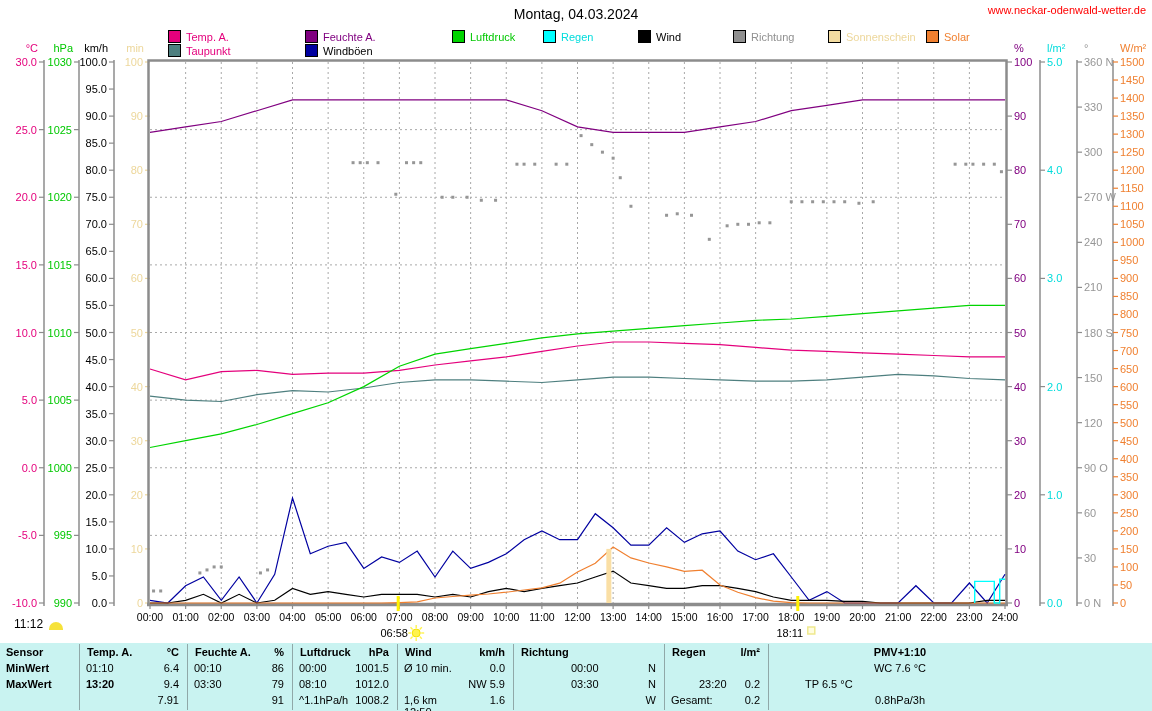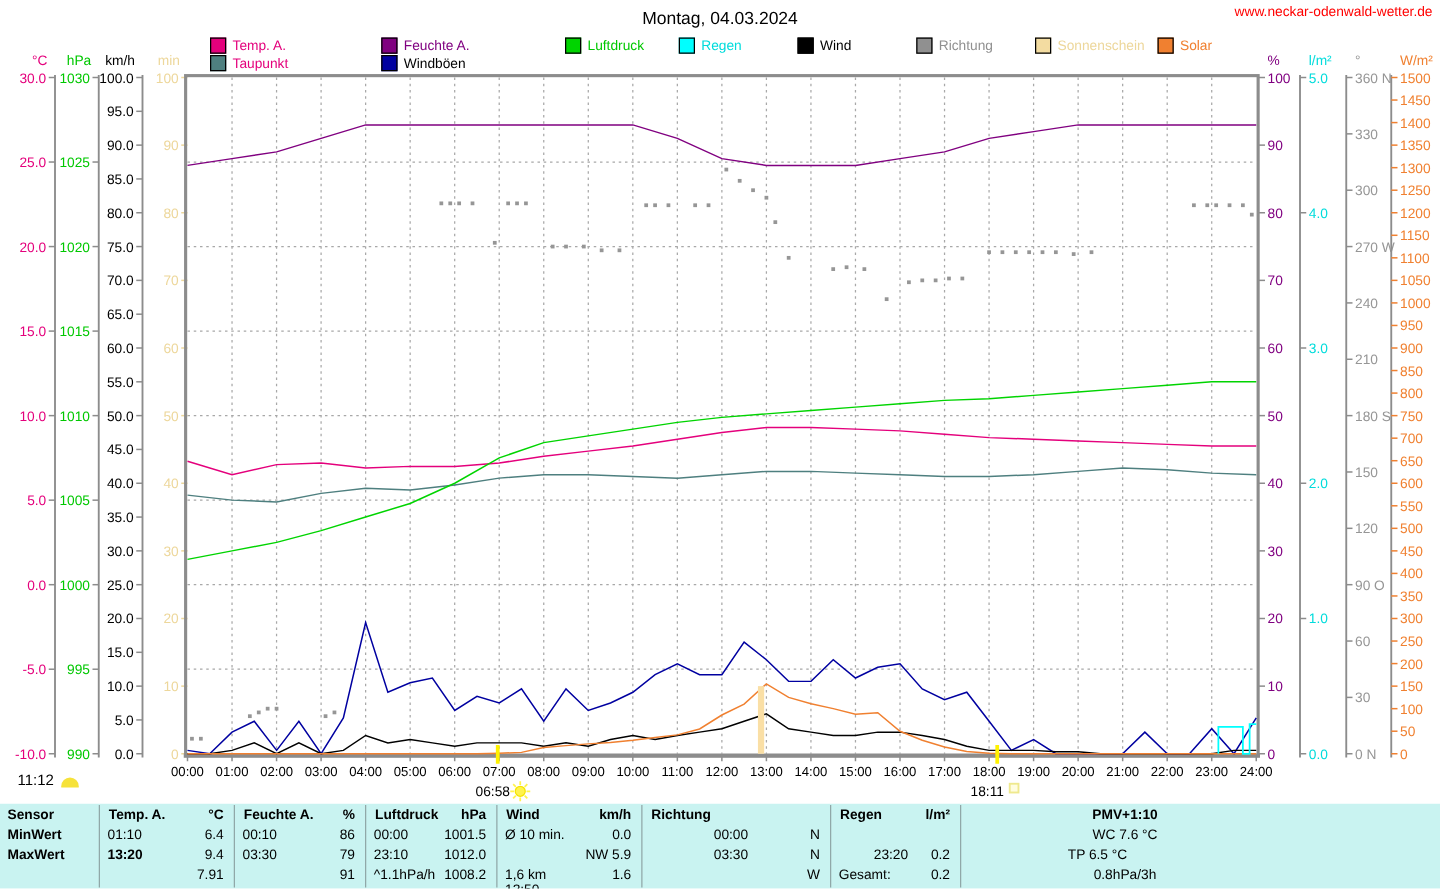--- a/index.html
+++ b/index.html
@@ -534,21 +534,21 @@
       <div class="cell b" style="right: 868px; top: 2px;">%</div>
       <div class="cell" style="left: 194px; top: 18px;">00:10</div>
       <div class="cell" style="right: 868px; top: 18px;">86</div>
       <div class="cell" style="left: 194px; top: 34px;">03:30</div>
       <div class="cell" style="right: 868px; top: 34px;">79</div>
       <div class="cell" style="right: 868px; top: 50px;">91</div>
       <div class="cell b" style="left: 300px; top: 2px;">Luftdruck</div>
       <div class="cell b" style="right: 763px; top: 2px;">hPa</div>
       <div class="cell" style="left: 299px; top: 18px;">00:00</div>
       <div class="cell" style="right: 763px; top: 18px;">1001.5</div>
-      <div class="cell" style="left: 299px; top: 34px;">23:10</div>
+      <div class="cell" style="left: 299px; top: 34px;">08:10</div>
       <div class="cell" style="right: 763px; top: 34px;">1012.0</div>
       <div class="cell" style="left: 299px; top: 50px;">^1.1hPa/h</div>
       <div class="cell" style="right: 763px; top: 50px;">1008.2</div>
       <div class="cell b" style="left: 405px; top: 2px;">Wind</div>
       <div class="cell b" style="right: 647px; top: 2px;">km/h</div>
       <div class="cell" style="left: 404px; top: 18px;">Ø 10 min.</div>
       <div class="cell" style="right: 647px; top: 18px;">0.0</div>
       <div class="cell" style="left: 404px; top: 34px; margin-top: 28px;">12:50</div>
       <div class="cell" style="right: 647px; top: 34px;">NW 5.9</div>
       <div class="cell" style="left: 404px; top: 50px;">1,6 km</div>
@@ -560,21 +560,21 @@
       <div class="cell" style="right: 496px; top: 34px;">N</div>
       <div class="cell" style="right: 496px; top: 50px;">W</div>
       <div class="cell b" style="left: 672px; top: 2px;">Regen</div>
       <div class="cell b" style="right: 392px; top: 2px;">l/m²</div>
       <div class="cell" style="left: 671px; top: 34px; margin-left: 28px;">23:20</div>
       <div class="cell" style="right: 392px; top: 34px;">0.2</div>
       <div class="cell" style="left: 671px; top: 50px;">Gesamt:</div>
       <div class="cell" style="right: 392px; top: 50px;">0.2</div>
       <div class="cell b" style="left: 768px; width: 264px; text-align: center; top: 2px;">PMV+1:10</div>
       <div class="cell" style="left: 768px; width: 264px; text-align: center; top: 18px;">WC 7.6 °C</div>
-      <div class="cell" style="left: 746px; width: 264px; text-align: center; top: 34px;">TP 6.5 °C</div>
+      <div class="cell" style="left: 805px; width: 264px; top: 34px;">TP 6.5 °C</div>
       <div class="cell" style="left: 768px; width: 264px; text-align: center; top: 50px;">0.8hPa/3h</div>
       <div class="sep" style="left: 79px;"></div>
       <div class="sep" style="left: 187px;"></div>
       <div class="sep" style="left: 292px;"></div>
       <div class="sep" style="left: 397px;"></div>
       <div class="sep" style="left: 513px;"></div>
       <div class="sep" style="left: 664px;"></div>
       <div class="sep" style="left: 768px;"></div>
     </div>
 </div>

